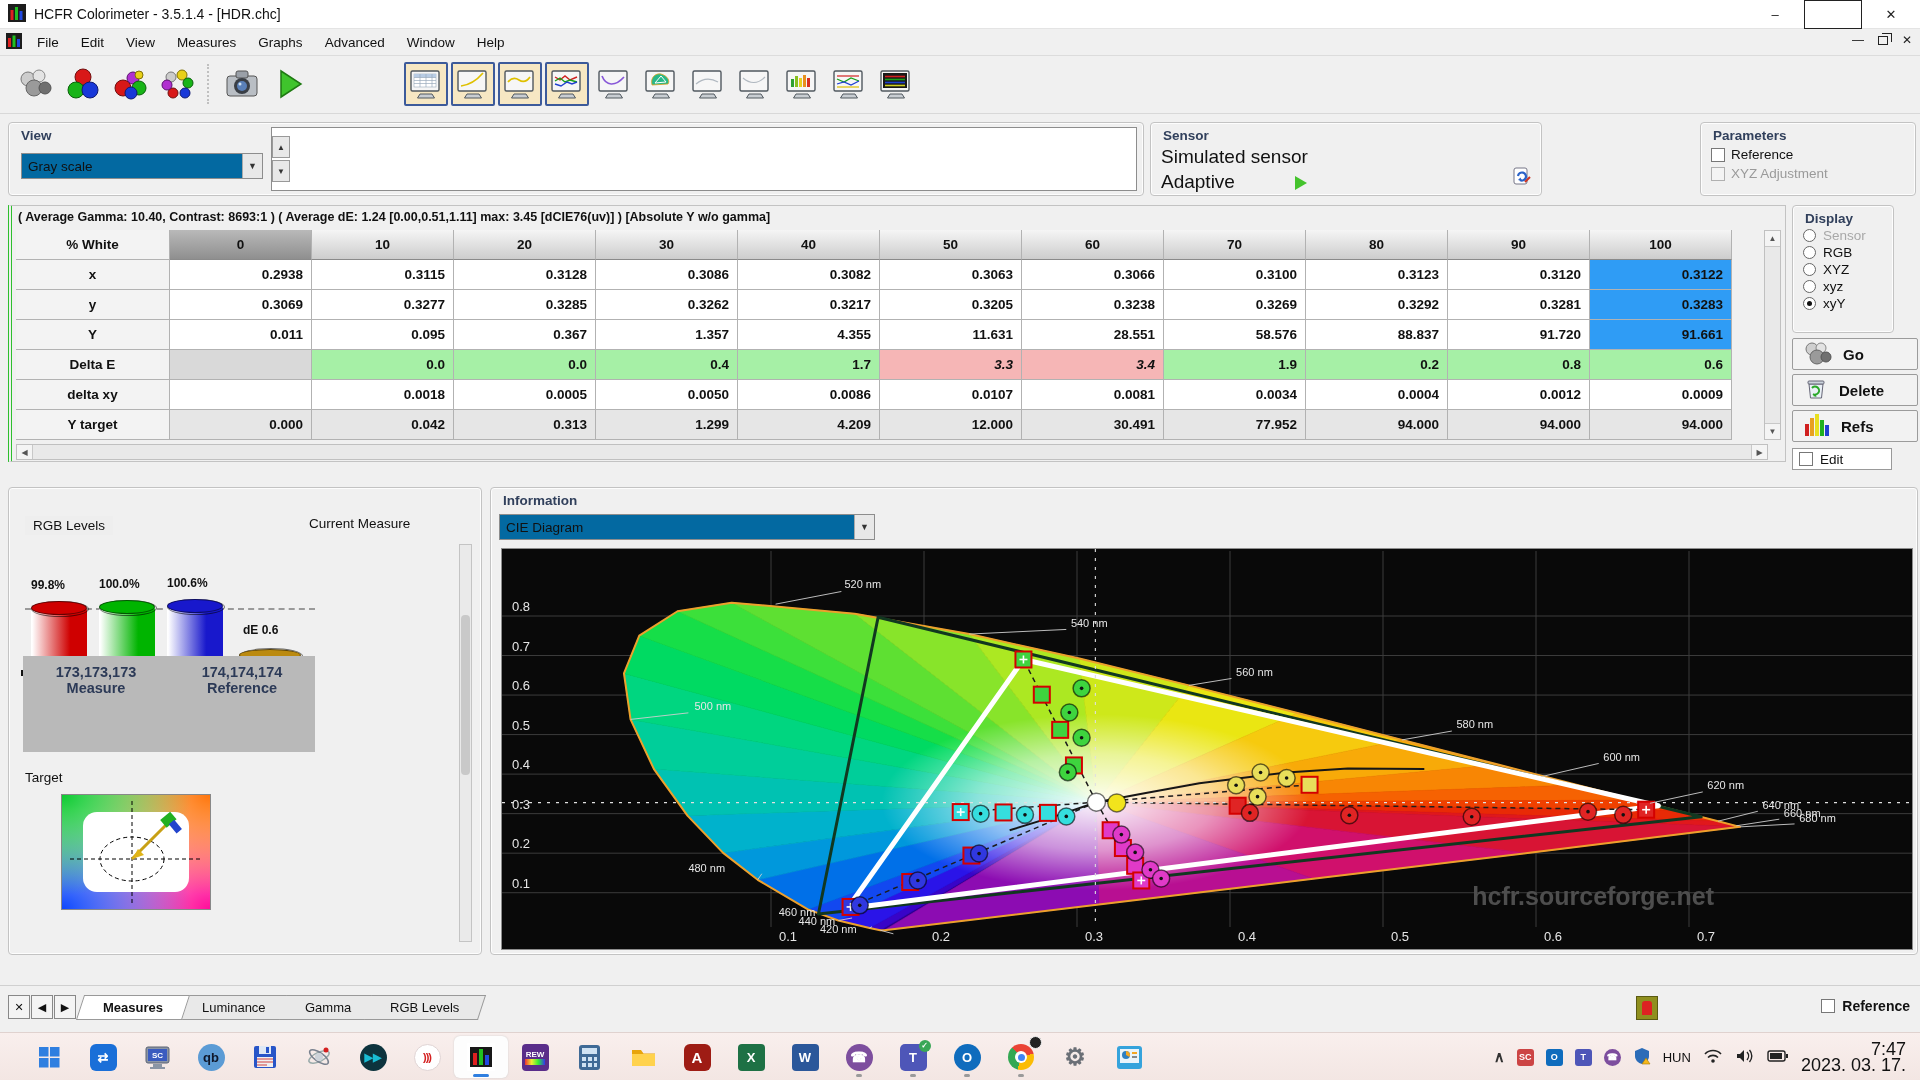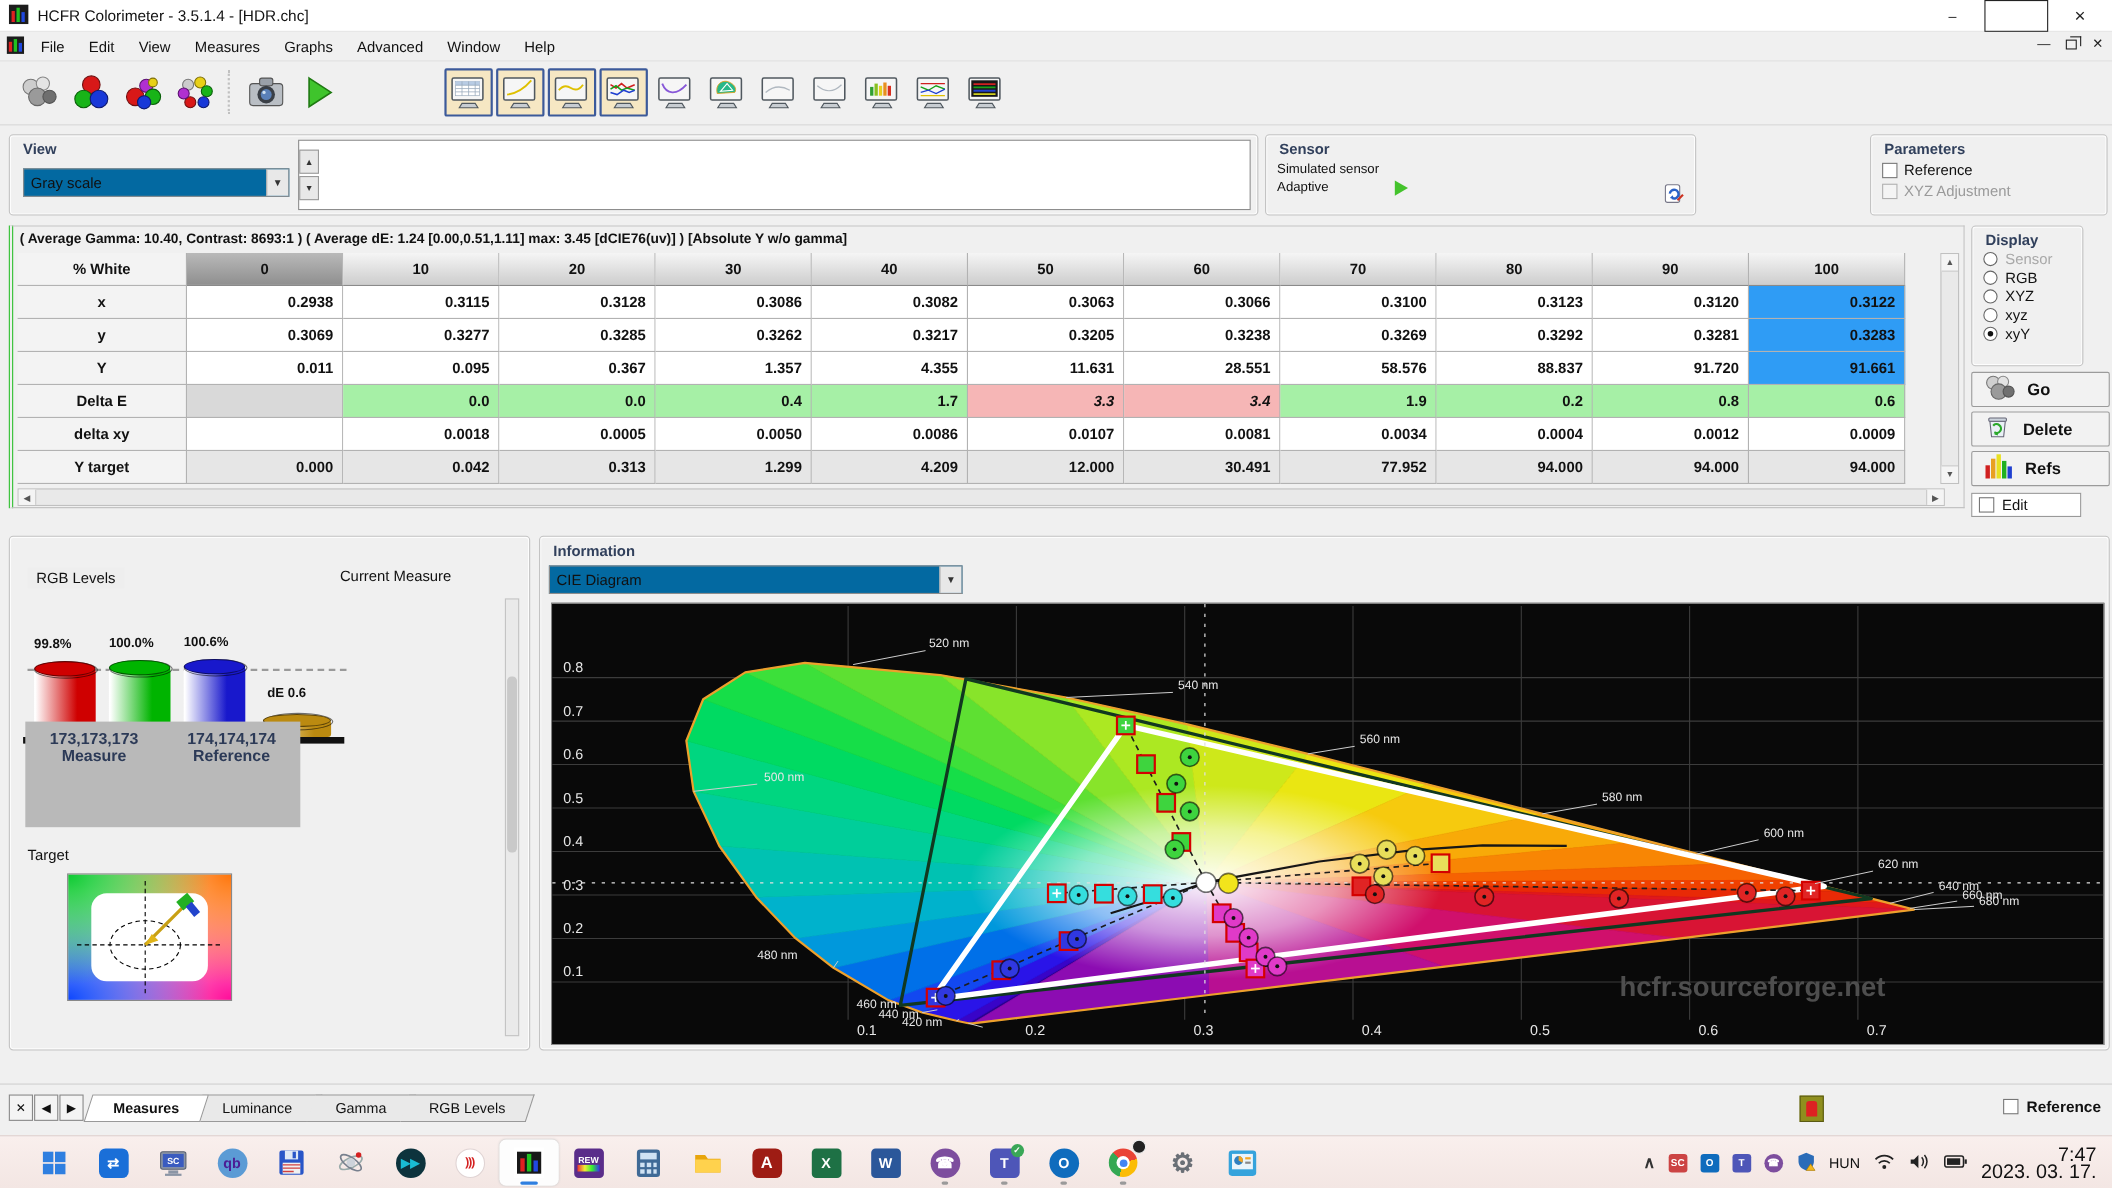--- a/index.html
+++ b/index.html
@@ -42,21 +42,21 @@
   .view-dd { left:12px; top:30px; width:242px; height:26px; }
   .cspace { position:absolute; left:262px; top:4px; width:866px; height:64px; background:#fff; border:1px solid #8d8d8d; display:flex; align-items:center; }
   .cspace .cstext { flex:1; font-size:16px; font-weight:bold; padding-left:8px; white-space:nowrap; overflow:hidden; }
   .spinner { width:18px; height:46px; margin-right:4px; display:flex; flex-direction:column; gap:2px; }
   .spinner span { flex:1; background:#e8e8e8; border:1px solid #999; font-size:8px; display:flex; align-items:center; justify-content:center; color:#333; }
 
   
   .sensor-panel { left:1150px; top:122px; width:392px; height:74px; }
   .generator-panel { left:1550px; top:122px; width:143px; height:74px; }
   .params-panel { left:1700px; top:122px; width:216px; height:74px; }
-  .pline { padding:3px 0 0 10px; font-size:12px; }
+  .pline { padding:3px 0 0 10px; font-size:19px; }
   .playtri { display:inline-block; width:0; height:0; border-left:12px solid #44c32c; border-top:7px solid transparent; border-bottom:7px solid transparent; vertical-align:middle; margin-left:60px; }
   .cfgico { position:absolute; right:8px; bottom:6px; }
   .cbrow { display:flex; align-items:center; gap:6px; padding:4px 0 0 10px; font-size:13.5px; }
   .cbbox { width:14px; height:14px; background:#fff; border:1px solid #777; }
   .cbrow.disabled { color:#9a9a9a; }
   .cbrow.disabled .cbbox { border-color:#b0b0b0; background:#f4f4f4; }
 
   
   .measures-panel { position:absolute; left:8px; top:205px; width:1778px; height:257px; background:#f0f0f0; border:1px solid #c3c3c3; border-left:4px double #2ebf2e; }
   .stats { font-weight:bold; font-size:12.5px; padding:4px 0 2px 6px; white-space:nowrap; }
@@ -92,21 +92,21 @@
   
   .selcolor-panel { left:8px; top:487px; width:474px; height:468px; }
   .rgb-lab { position:absolute; left:16px; top:28px; font-size:13.5px; background:#eee; padding:2px 8px; }
   .cm-lab { position:absolute; left:300px; top:28px; font-size:13.5px; }
   .bars-zone { position:absolute; left:12px; top:56px; width:300px; height:130px; }
   .dash100 { position:absolute; left:4px; top:64px; width:290px; border-top:2px dashed #9a9a9a; }
   .baseline { position:absolute; left:0px; top:126px; width:292px; height:6px; background:#111; }
   .cyl { position:absolute; bottom:4px; border-radius:3px; }
   .cyl:before { content:''; position:absolute; left:0; top:-7px; width:100%; height:14px; border-radius:50%; border:1px solid rgba(0,0,0,.55); }
   .cyl-label { position:absolute; font-size:12px; font-weight:bold; }
-  .meas-box { position:absolute; left:14px; top:168px; width:250px; height:96px; background:#b9b9b9; display:flex; justify-content:space-around; padding-top:8px; }
+  .meas-box { position:absolute; left:14px; top:168px; width:292px; height:96px; background:#b9b9b9; display:flex; justify-content:space-around; padding-top:8px; }
   .meas-box .col { text-align:center; color:#2c3a57; font-weight:bold; font-size:14.5px; }
   .target-lab { position:absolute; left:16px; top:282px; font-size:13.5px; }
   .target-img { position:absolute; left:52px; top:306px; width:150px; height:116px; border:1px solid #888;
      background: radial-gradient(ellipse at 0% 0%, rgba(0,200,40,.95), rgba(0,200,40,0) 62%),
                  radial-gradient(ellipse at 100% 0%, rgba(255,110,0,.95), rgba(255,110,0,0) 62%),
                  radial-gradient(ellipse at 0% 100%, rgba(0,60,255,.95), rgba(0,60,255,0) 62%),
                  radial-gradient(ellipse at 100% 100%, rgba(255,0,150,.95), rgba(255,0,150,0) 65%),
                  linear-gradient(#ffe, #ffe); }
   .target-white { position:absolute; left:14%; top:15%; width:72%; height:70%; background:#fff; border-radius:14px; }
   .cmclip { position:absolute; left:272px; top:56px; width:172px; height:400px; overflow:hidden; }
@@ -824,21 +824,21 @@
         <div class="tb-slot">
           <svg width="27" height="27">
             <rect x="2" y="3" width="23" height="16" rx="2" fill="#8b95a5" stroke="#5a6272"></rect>
             <rect x="4" y="5" width="19" height="12" fill="#3a5bbf"></rect>
             <text x="13.5" y="14" font-size="8" fill="#fff" text-anchor="middle" font-weight="bold">SC</text>
             <rect x="9" y="20" width="9" height="3" fill="#8b95a5"></rect>
             <rect x="6" y="23" width="15" height="2" fill="#8b95a5"></rect>
           </svg>
         </div>
         <div class="tb-slot">
-          <div class="tbico round" style="background:#5b9bd5;color:#4c1d95">qb</div>
+          <div class="tbico round" style="background:#5b9bd5;color:#0f172a">qb</div>
         </div>
         <div class="tb-slot">
           <svg width="26" height="26">
             <rect x="2" y="2" width="22" height="22" rx="2" fill="#2855c8"></rect>
             <rect x="7" y="2" width="12" height="8" fill="#dfe8f5"></rect>
             <rect x="14" y="3" width="3" height="6" fill="#2855c8"></rect>
             <rect x="5" y="13" width="16" height="10" fill="#f0f0f0"></rect>
             <path d="M5 15h16M5 18h16M5 21h10" stroke="#d04040" stroke-width="1.2"></path>
           </svg>
         </div>

